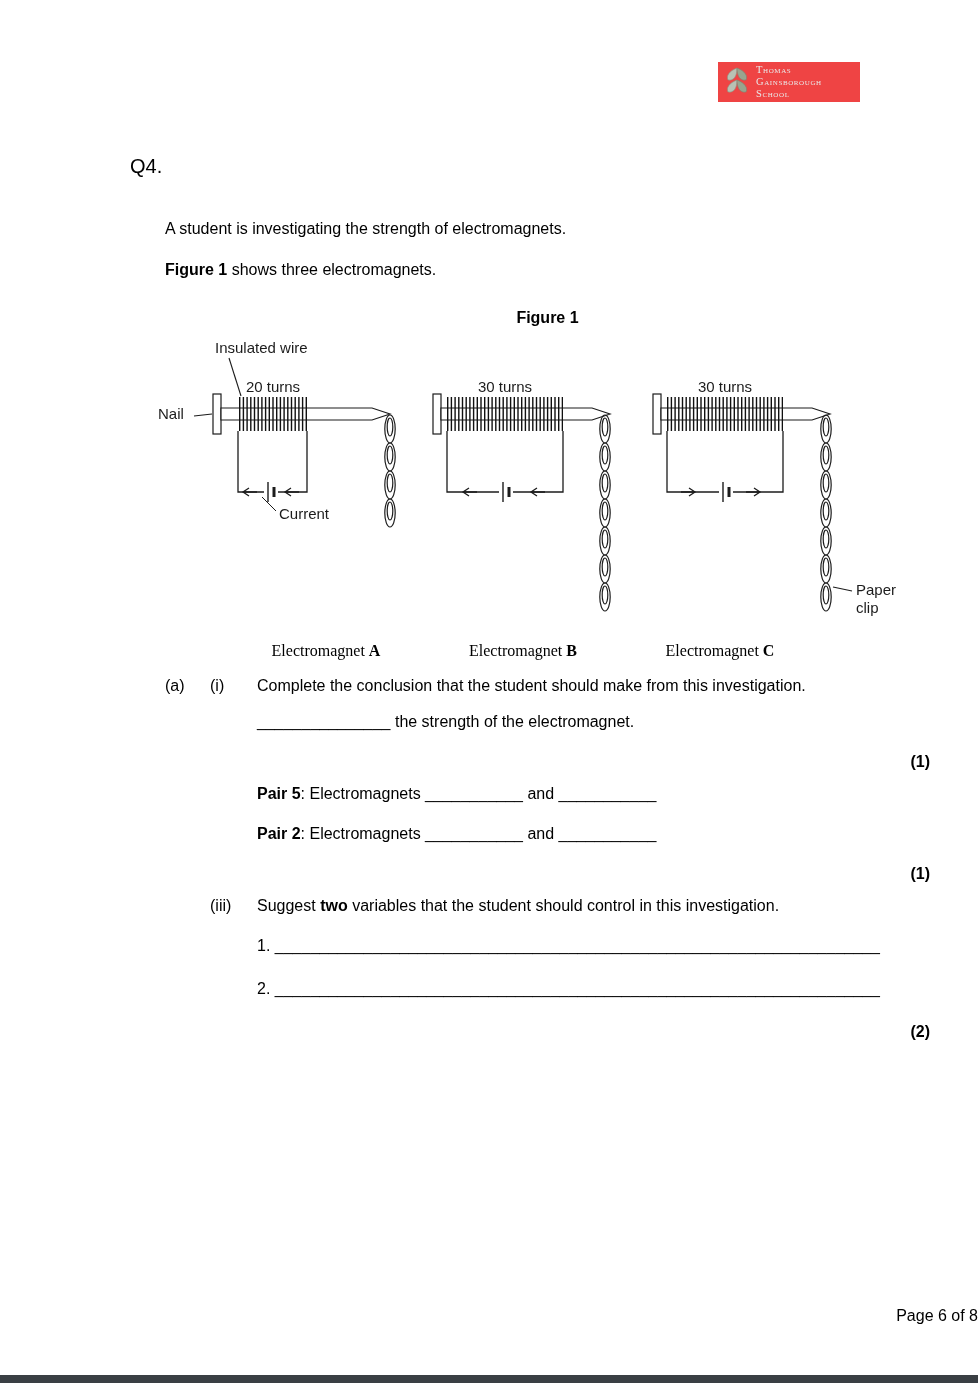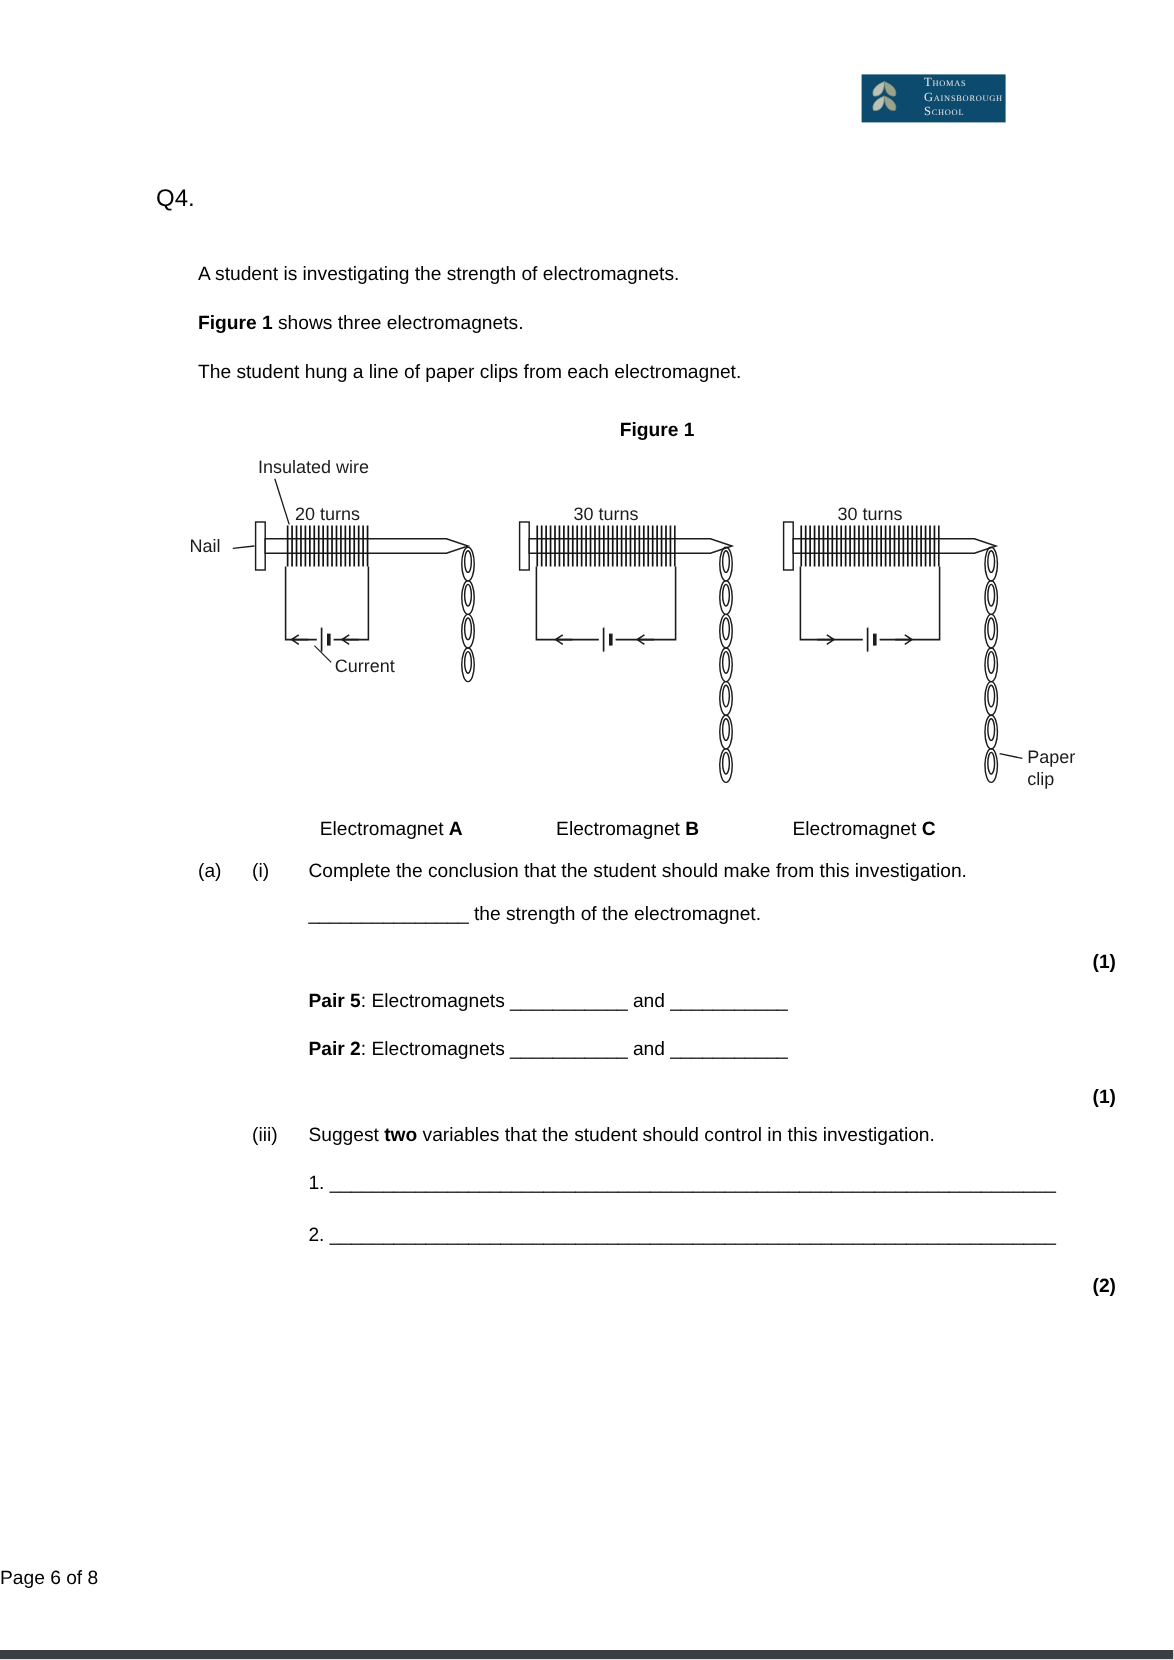--- a/index.html
+++ b/index.html
@@ -6,55 +6,55 @@
   html, body { background: #ffffff; }
   body {
     width: 978px; height: 1383px; position: relative;
     font-family: "Liberation Sans", sans-serif;
     color: #000; font-size: 16px;
   }
   .page { position: relative; width: 978px; height: 1383px; overflow: hidden; background:#fff; }
 
   
   .logo {
-    position: absolute; top: 62px; left: 718px; width: 120px; height: 40px;
-    background: #0c4a6e; color: #e9e9e9; display: flex; align-items: center;
-    padding: 3px 6px; gap: 20px;
+    position: absolute; top: 62px; left: 718px; width: 142px; height: 40px;
+    background: #ef4444; color: #e9e9e9; display: flex; align-items: center;
+    padding: 3px 6px; gap: 6px;
   }
   .logo .leaves { width: 26px; height: 32px; flex: 0 0 auto; }
   .logo .logo-lines {
     font-family: "Liberation Serif", serif; font-variant: small-caps;
     font-size: 10.5px; line-height: 1.12; letter-spacing: 0.6px; white-space: nowrap;
   }
 
   
   .qnum { margin: 155px 0 10px 130px; font-size: 20px; font-weight: normal; }
   .content { margin-left: 165px; margin-right: 48px; margin-top: 42px; }
   .para { margin-bottom: 23px; }
   .fig-title { text-align: center; font-weight: bold; margin: 30px 0 12px 0; width: 765px; }
 
   
   .figure-wrap { position: relative; width: 760px; height: 338px; margin-left: -15px; }
   .figure-wrap svg text { font-family: "Liberation Sans", sans-serif; font-size: 15px; fill: #1c1c1c; }
-  .captions { position: absolute; top: 303px; left: 0; width: 760px; height: 24px; }
+  .captions { position: absolute; top: 303px; left: 0; width: 760px; height: 24px; font-family: Liberation Serif, serif; }
   .captions .cap { position: absolute; transform: translateX(-50%); white-space: nowrap; }
 
   .no-more { margin-top: 20px; margin-bottom: 22px; }
 
   
   .part-row { display: flex; align-items: flex-start; margin-bottom: 18px; }
   .col-a { flex: 0 0 45px; }
   .col-r { flex: 0 0 47px; }
   .col-t { flex: 1 1 auto; }
   .sub-line { margin-left: 92px; margin-bottom: 22px; }
   .marks-row { text-align: right; font-weight: bold; margin: 4px 0 14px 0; }
   .ans-line { margin-left: 92px; margin-bottom: 25px; white-space: nowrap; overflow: hidden; }
   b.inl { font-weight: bold; }
 
-  .footer { position: absolute; bottom: 58px; left: 0; width: 978px; text-align: left; }
+  .footer { position: absolute; bottom: 58px; left: 0; width: 978px; text-align: right; }
   .bottom-bar { position: absolute; bottom: 0; left: 0; width: 978px; height: 8px; background: #3a3f44; }
 </style>
 </head>
 <body>
 
 <div class="page">
 
   <div class="logo">
     <svg class="leaves" viewBox="0 0 26 32">
       <path d="M13,2 C5,5 2,10 4,14 C10,15 13,10 13,2 Z" fill="#b9c2b4" stroke="#8a947f" stroke-width="0.6"></path>
@@ -67,21 +67,20 @@
       <div>Gainsborough</div>
       <div>School</div>
     </div>
   </div>
 
   <div class="qnum">Q4.</div>
 
   <div class="content">
     <p class="para">A student is investigating the strength of electromagnets.</p>
     <p class="para"><b class="inl">Figure 1</b><span> shows three electromagnets.</span></p>
-    <p class="para">The student hung a line of paper clips from each electromagnet.</p>
 
     <div class="fig-title">Figure 1</div>
 
     <div class="figure-wrap">
       <svg width="760" height="298" viewBox="0 0 760 298">
         <defs>
           <g id="pclip" fill="none" stroke="#1c1c1c" stroke-width="1.2">
             <ellipse cx="0" cy="0" rx="5.2" ry="14"></ellipse>
             <ellipse cx="0" cy="-2" rx="2.8" ry="9"></ellipse>
           </g>

